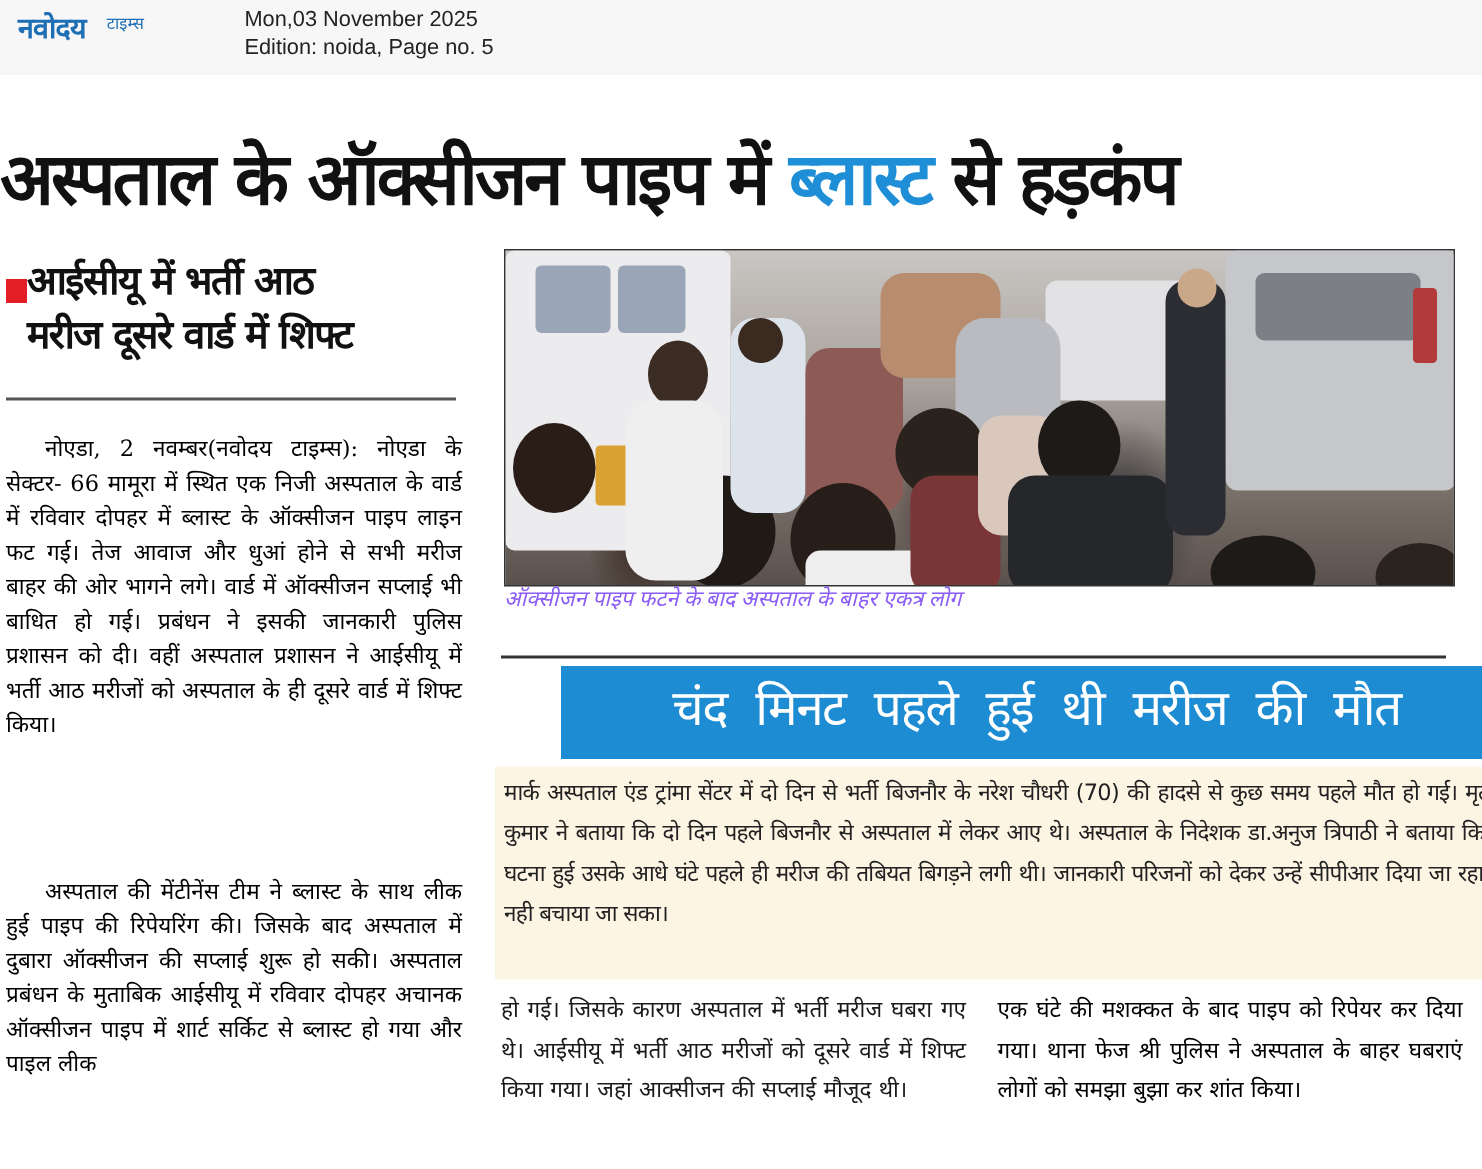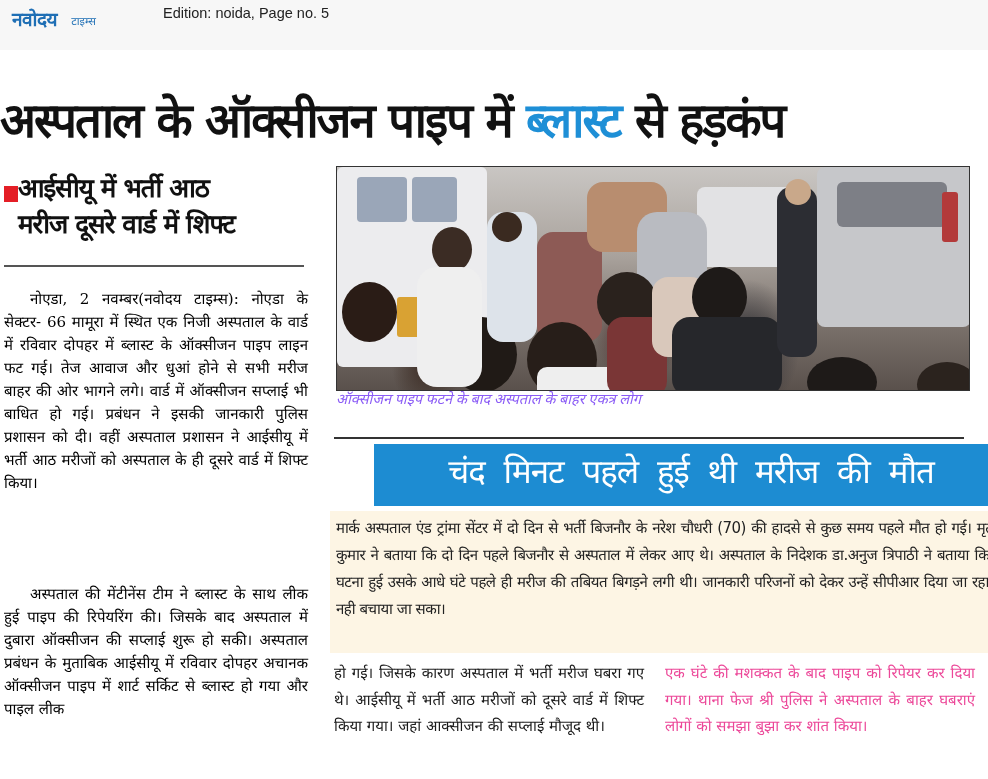--- a/index.html
+++ b/index.html
@@ -1,21 +1,21 @@
 <!DOCTYPE html>
 <html><head>
   <meta charset="utf-8">
   <style>
     * { box-sizing: border-box; margin: 0; padding: 0; }
     html, body { width: 988px; height: 779px; overflow: hidden; background: #ffffff; }
     body { font-family: "DejaVu Sans", sans-serif; color: #1a1a1a; position: relative; }
 
     
     .topbar { position: absolute; left: 0; top: 0; width: 988px; height: 50px; background: #f7f7f7; }
-    .logo { position: absolute; left: 12px; top: 9px; display: flex; align-items: flex-end; }
+    .logo { position: absolute; left: 12px; top: 9px; display: flex; }
     .logo-main { font-family: "DejaVu Sans", sans-serif; font-weight: bold; font-size: 19px; color: #1f6fb5; letter-spacing: -0.5px; line-height: 20px; }
     .logo-sub { font-family: "DejaVu Sans", sans-serif; font-size: 11px; color: #1f6fb5; line-height: 14px; margin-left: 14px; }
     .meta { position: absolute; left: 163px; top: 4px; font-family: "Liberation Sans", sans-serif; font-size: 14.5px; color: #222; line-height: 19px; }
 
     
     .headline { position: absolute; left: 0; top: 82px; width: 988px; height: 76px; font-family: "DejaVu Sans", sans-serif; font-weight: bold; font-size: 48px; line-height: 76px; color: #111; white-space: nowrap; letter-spacing: -2px; transform: scaleX(0.98); transform-origin: left center; }
     .headline .accent { color: #1e8fd6; }
 
     
     .left-col { position: absolute; left: 0; top: 170px; width: 320px; }
@@ -42,31 +42,32 @@
     .caption-rule { position: absolute; left: 334px; top: 437px; width: 630px; height: 2px; background: #333; }
 
     
     .banner { position: absolute; left: 334px; top: 444px; width: 634px; height: 62px; background: #1d8cd2; color: #fff; font-family: Liberation Mono, monospace; font-size: 33px; line-height: 62px; text-align: center; letter-spacing: -1px; white-space: nowrap; margin-left: 40px; }
 
     
     .boxed { position: absolute; left: 330px; top: 511px; width: 750px; height: 142px; background: #fdf5e4; padding: 4px 6px 0 6px; font-family: "DejaVu Sans", sans-serif; font-size: 15px; line-height: 27px; color: #222; letter-spacing: -0.5px; text-align: justify; transform-origin: left top; }
 
     
     .col-mid { position: absolute; left: 334px; top: 660px; width: 310px; font-family: "DejaVu Serif", serif; font-size: 15px; line-height: 26.5px; color: #1a1a1a; text-align: justify; }
-    .col-right { position: absolute; left: 665px; top: 660px; width: 310px; font-family: "DejaVu Serif", serif; font-size: 15px; line-height: 26.5px; color: #ec4899; text-align: justify; }
+    .col-right { position: absolute; left: 665px; top: 660px; width: 310px; font-family: "DejaVu Serif", serif; font-size: 15px; line-height: 26.5px; color: #000000; text-align: justify; }
   </style>
 </head>
 <body>
 
 <div class="topbar">
   <div class="logo">
     <span class="logo-main">नवोदय</span>
     <span class="logo-sub">टाइम्स</span>
   </div>
   <div class="meta">
+    <div>Mon,03 November 2025</div>
     <div>Edition: noida, Page no. 5</div>
   </div>
 </div>
 
 <h1 class="headline"><span>अस्पताल के ऑक्सीजन पाइप में </span><span class="accent">ब्लास्ट</span><span> से हड़कंप</span></h1>
 
 <div class="left-col">
   <div class="subhead">
     <span class="bullet"></span>
     <div>आईसीयू में भर्ती आठ</div>

